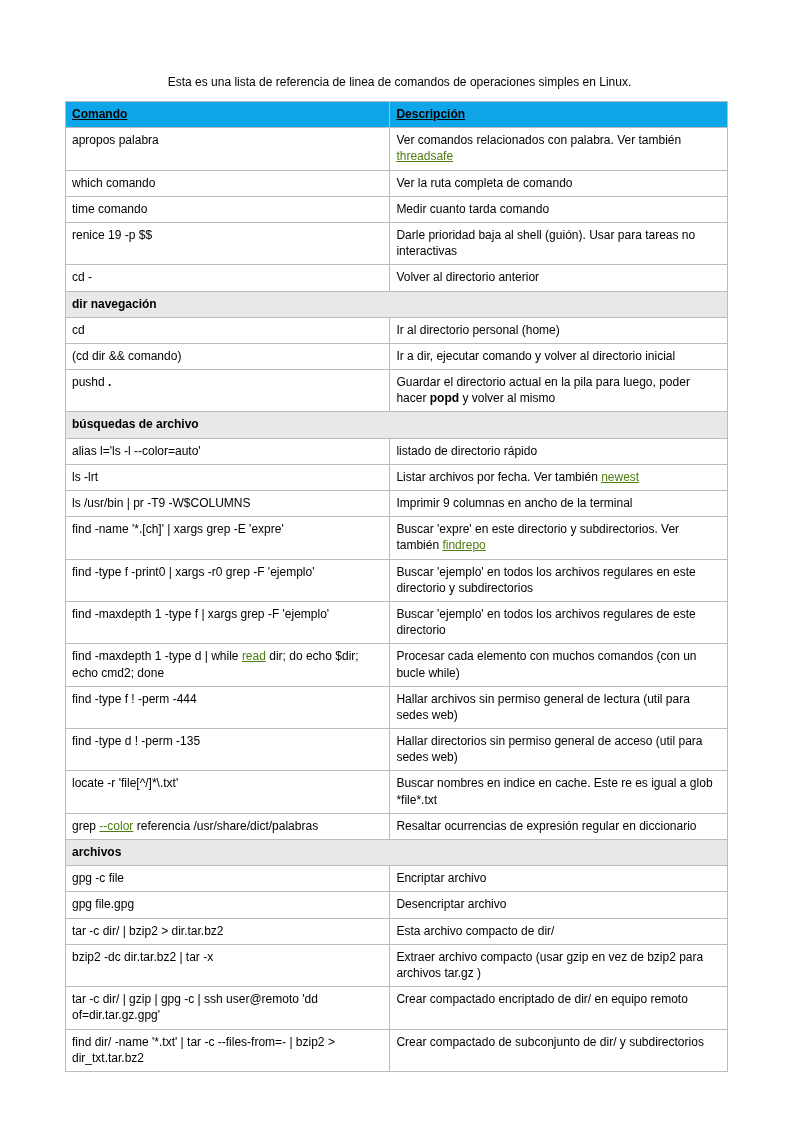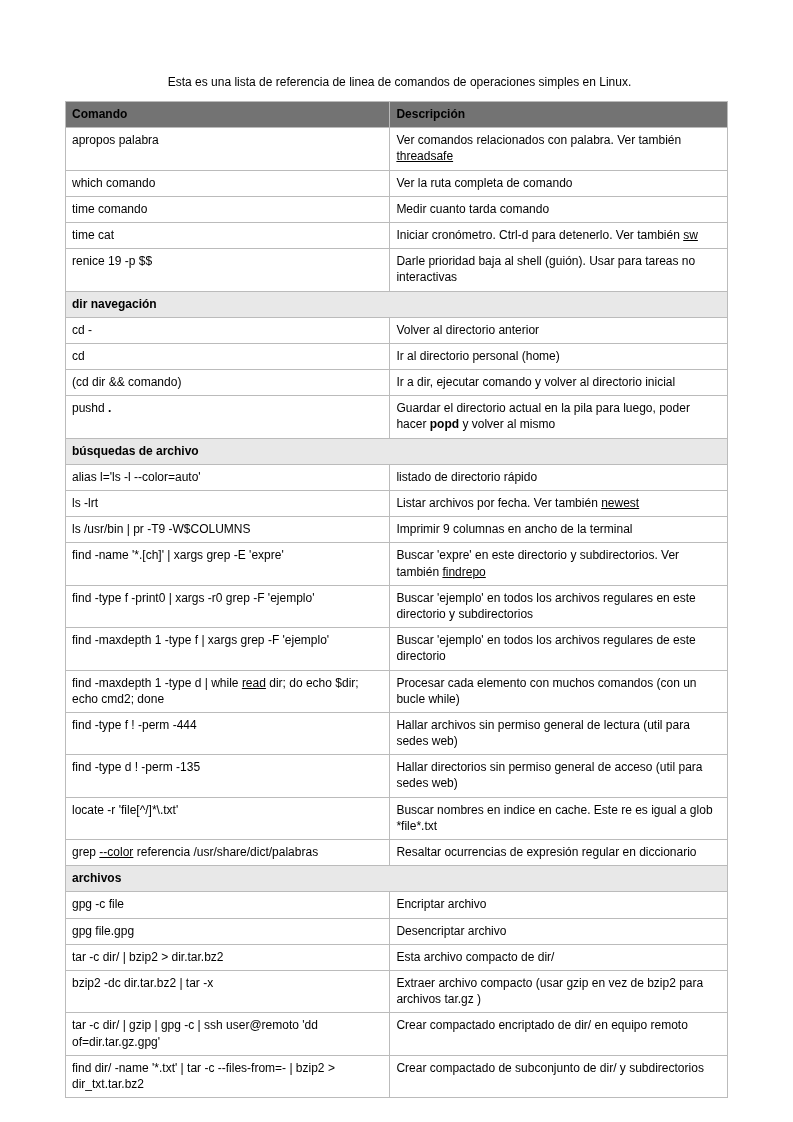--- a/index.html
+++ b/index.html
@@ -23,31 +23,32 @@
     font-size: 12px;
   }
   th, td {
     border: 1px solid #bbb;
     padding: 4px 6px 5px 6px;
     text-align: left;
     vertical-align: top;
     line-height: 1.35;
   }
   th {
-    background: #737373;
+    background: #0ea5e9;
     font-weight: bold;
+    text-decoration: underline;
   }
   td.section {
     background: #e8e8e8;
     font-weight: bold;
   }
   .col-cmd { width: 49%; }
   .col-desc { width: 51%; }
   a {
-    color: #000000;
+    color: #4d7c0f;
   }
   .bold { font-weight: bold; }
 </style>
 </head>
 <body>
 
 <p class="intro">Esta es una lista de referencia de linea de comandos de operaciones simples en Linux.</p>
 
 <table>
   <colgroup>
@@ -67,33 +68,29 @@
       </tr>
       <tr>
         <td>which comando</td>
         <td>Ver la ruta completa de comando</td>
       </tr>
       <tr>
         <td>time comando</td>
         <td>Medir cuanto tarda comando</td>
       </tr>
       <tr>
-        <td>time cat</td>
-        <td>Iniciar cronómetro. Ctrl-d para detenerlo. Ver también <a href="#">sw</a></td>
-      </tr>
-      <tr>
         <td>renice 19 -p $$</td>
         <td>Darle prioridad baja al shell (guión). Usar para tareas no interactivas</td>
       </tr>
       <tr>
-        <td colspan="2" class="section">dir navegación</td>
+        <td>cd -</td>
+        <td>Volver al directorio anterior</td>
       </tr>
       <tr>
-        <td>cd -</td>
-        <td>Volver al directorio anterior</td>
+        <td colspan="2" class="section">dir navegación</td>
       </tr>
       <tr>
         <td>cd</td>
         <td>Ir al directorio personal (home)</td>
       </tr>
       <tr>
         <td>(cd dir &amp;&amp; comando)</td>
         <td>Ir a dir, ejecutar comando y volver al directorio inicial</td>
       </tr>
       <tr>

